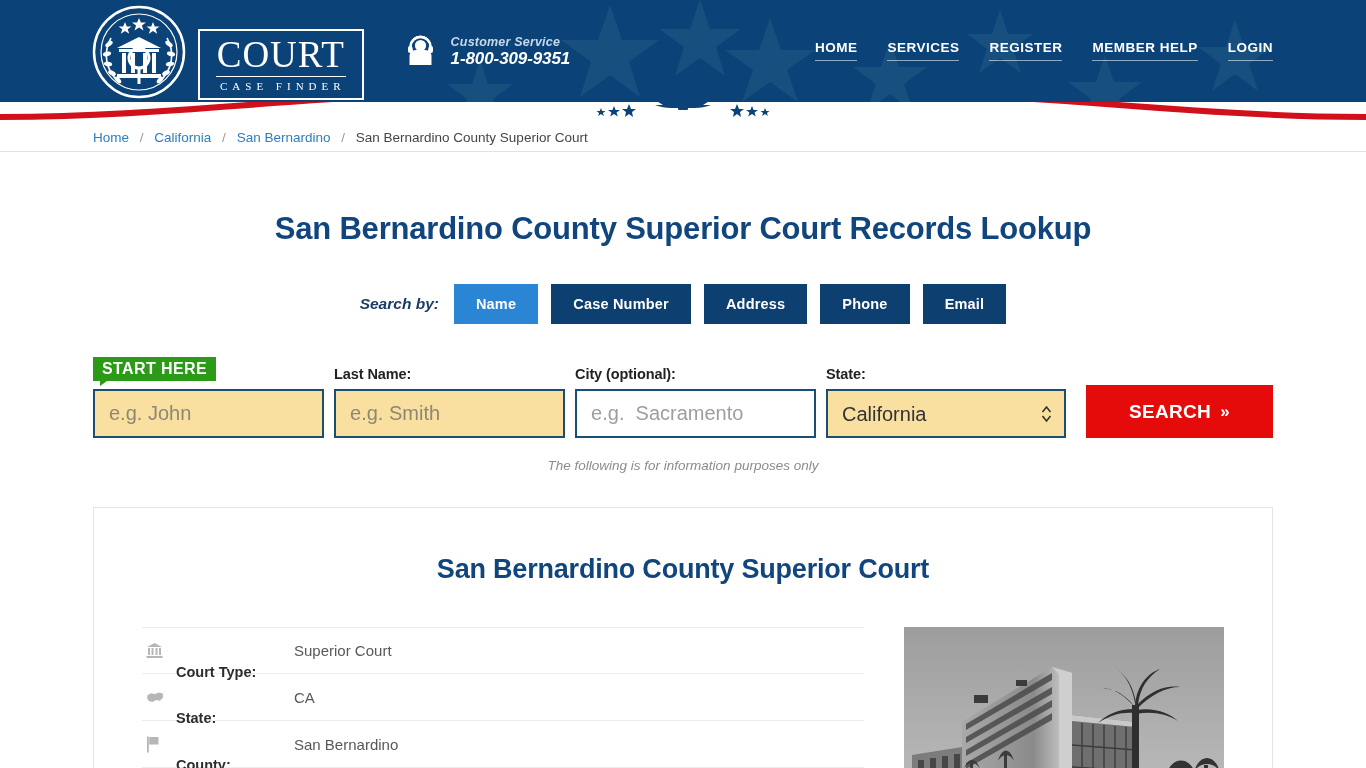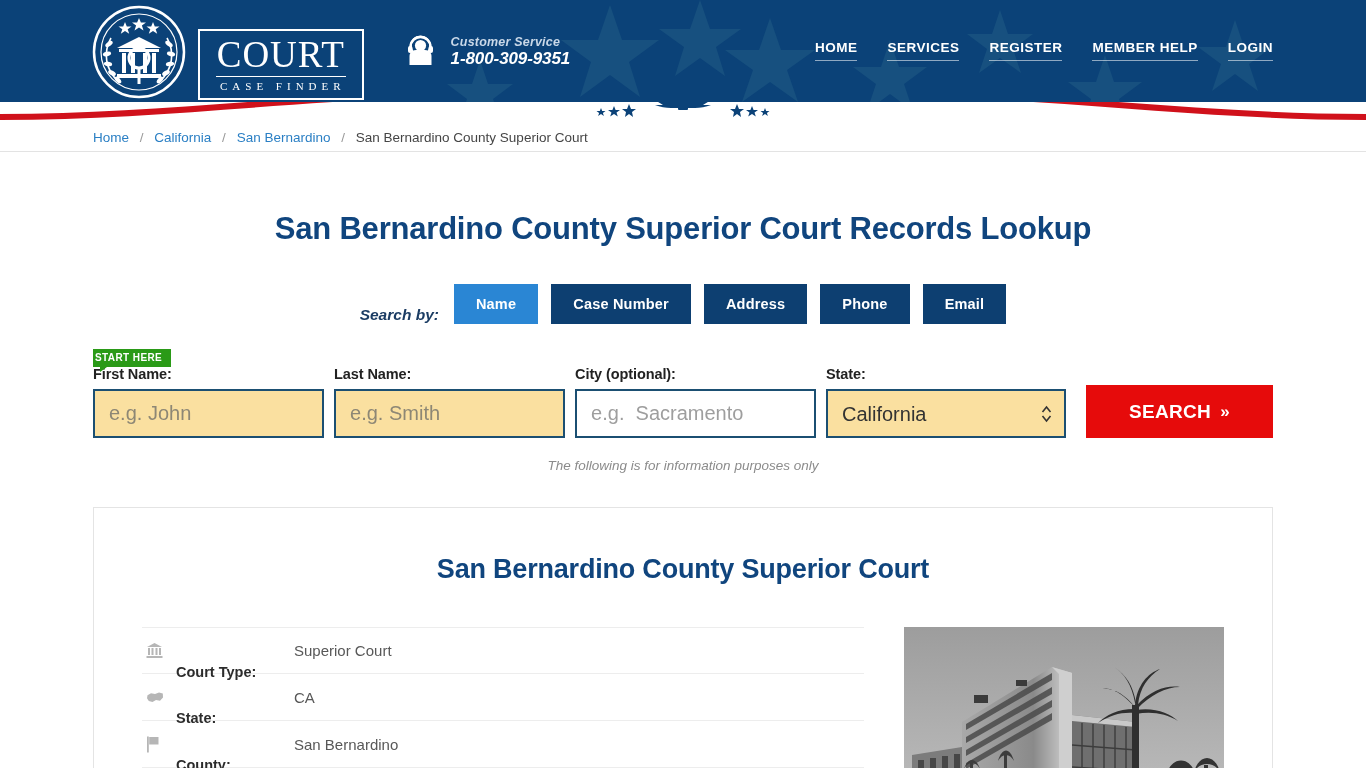--- a/index.html
+++ b/index.html
@@ -149,21 +149,21 @@
     text-align: center;
     color: #10457e;
     font-size: 31px;
     font-weight: bold;
     margin: 59px 0 0 0;
     letter-spacing: -.2px;
   }
 
   .searchby-row {
     display: flex;
-    align-items: flex-end;
+    align-items: center;
     justify-content: center;
     margin-top: 37px;
     gap: 13px;
   }
   .searchby-label {
     color: #1b3c63;
     font-size: 15.5px;
     font-style: italic;
     font-weight: bold;
     margin-right: 2px;
@@ -180,27 +180,27 @@
     cursor: pointer;
     font-family: "Liberation Sans", sans-serif;
     letter-spacing: .2px;
   }
   .tab.active { background: #2a86d4; }
 
   
   .formwrap { position: relative; margin-top: 17px; }
   .start-here {
     position: absolute;
-    left: 0; top: 8px;
+    left: 0; top: 16px;
     background: #2a9a17;
     color: #ffffff;
-    font-size: 10px;
+    font-size: 16px;
     font-weight: bold;
     letter-spacing: .4px;
-    padding: 4px 9px 4px 2px;
+    padding: 4px 9px 4px 9px;
     line-height: 1;
   }
   .start-here:after {
     content: "";
     position: absolute;
     left: 7px; bottom: -5px;
     width: 0; height: 0;
     border-left: 7px solid #2a9a17;
     border-bottom: 5px solid transparent;
   }

